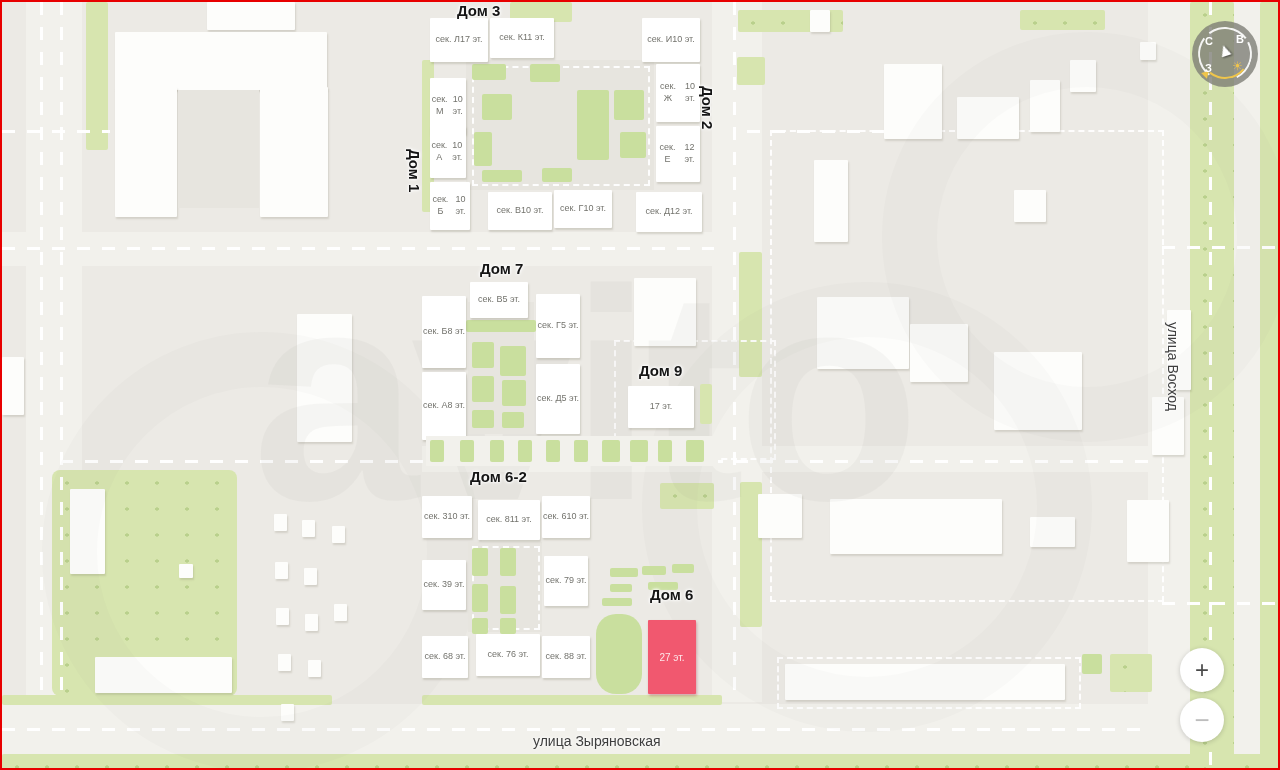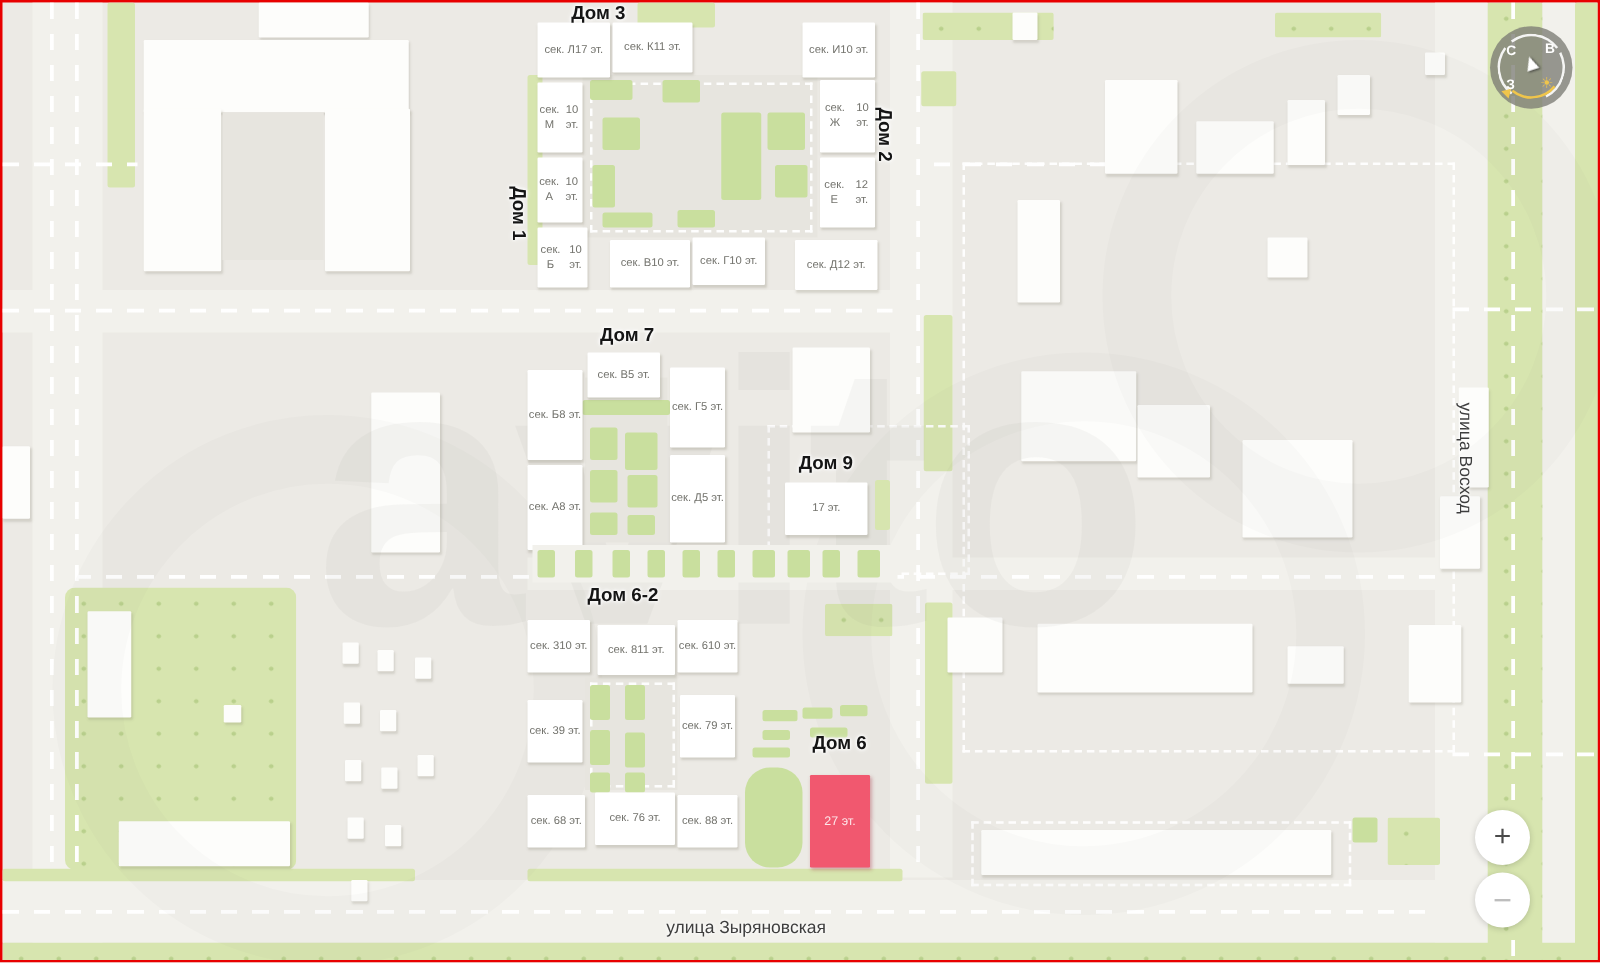--- a/index.html
+++ b/index.html
@@ -165,21 +165,21 @@
     <span>17 эт.</span>
   </div>
   <div class="sec" style="left:488px;top:16px;width:64px;height:40px">
     <span>сек. К</span>
     <span>11 эт.</span>
   </div>
   <div class="sec" style="left:640px;top:16px;width:58px;height:44px">
     <span>сек. И</span>
     <span>10 эт.</span>
   </div>
-  <div class="sec" style="left:428px;top:64px;width:36px;height:56px">
+  <div class="sec" style="left:428px;top:76px;width:36px;height:56px">
     <span>сек. М</span>
     <span>10 эт.</span>
   </div>
   <div class="sec" style="left:654px;top:62px;width:44px;height:58px">
     <span>сек. Ж</span>
     <span>10 эт.</span>
   </div>
   <div class="sec" style="left:428px;top:124px;width:36px;height:52px">
     <span>сек. А</span>
     <span>10 эт.</span>

